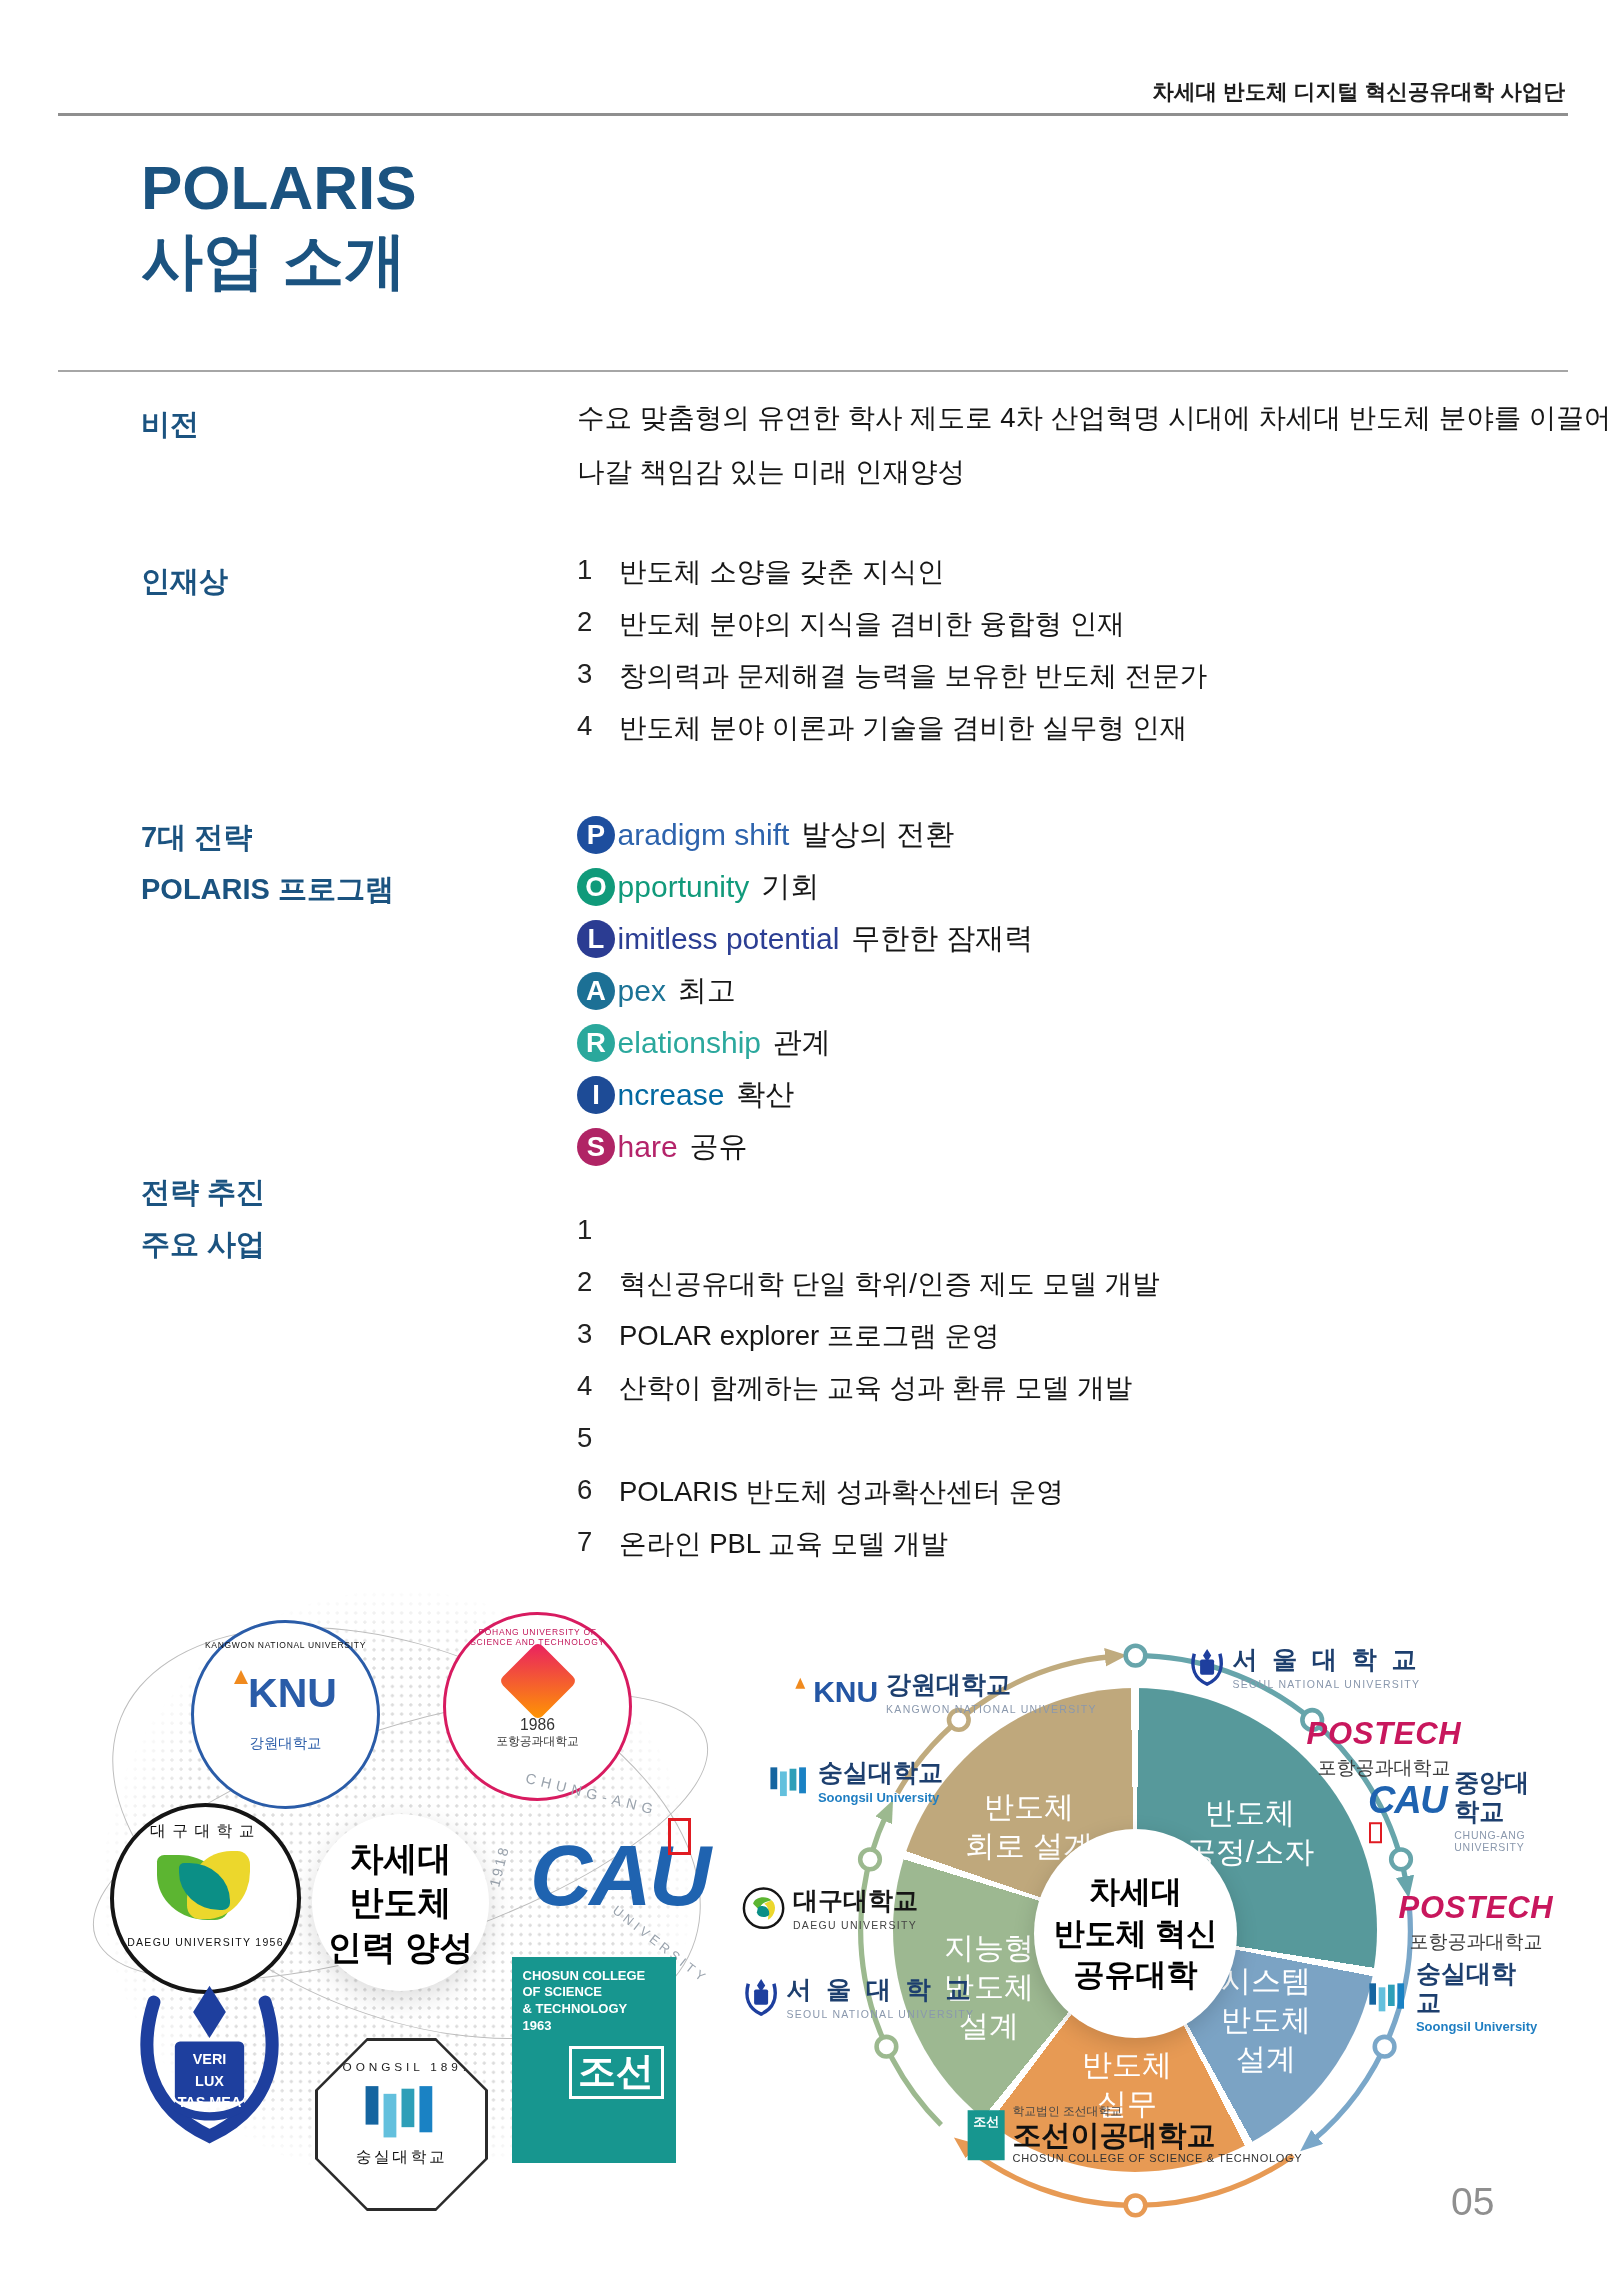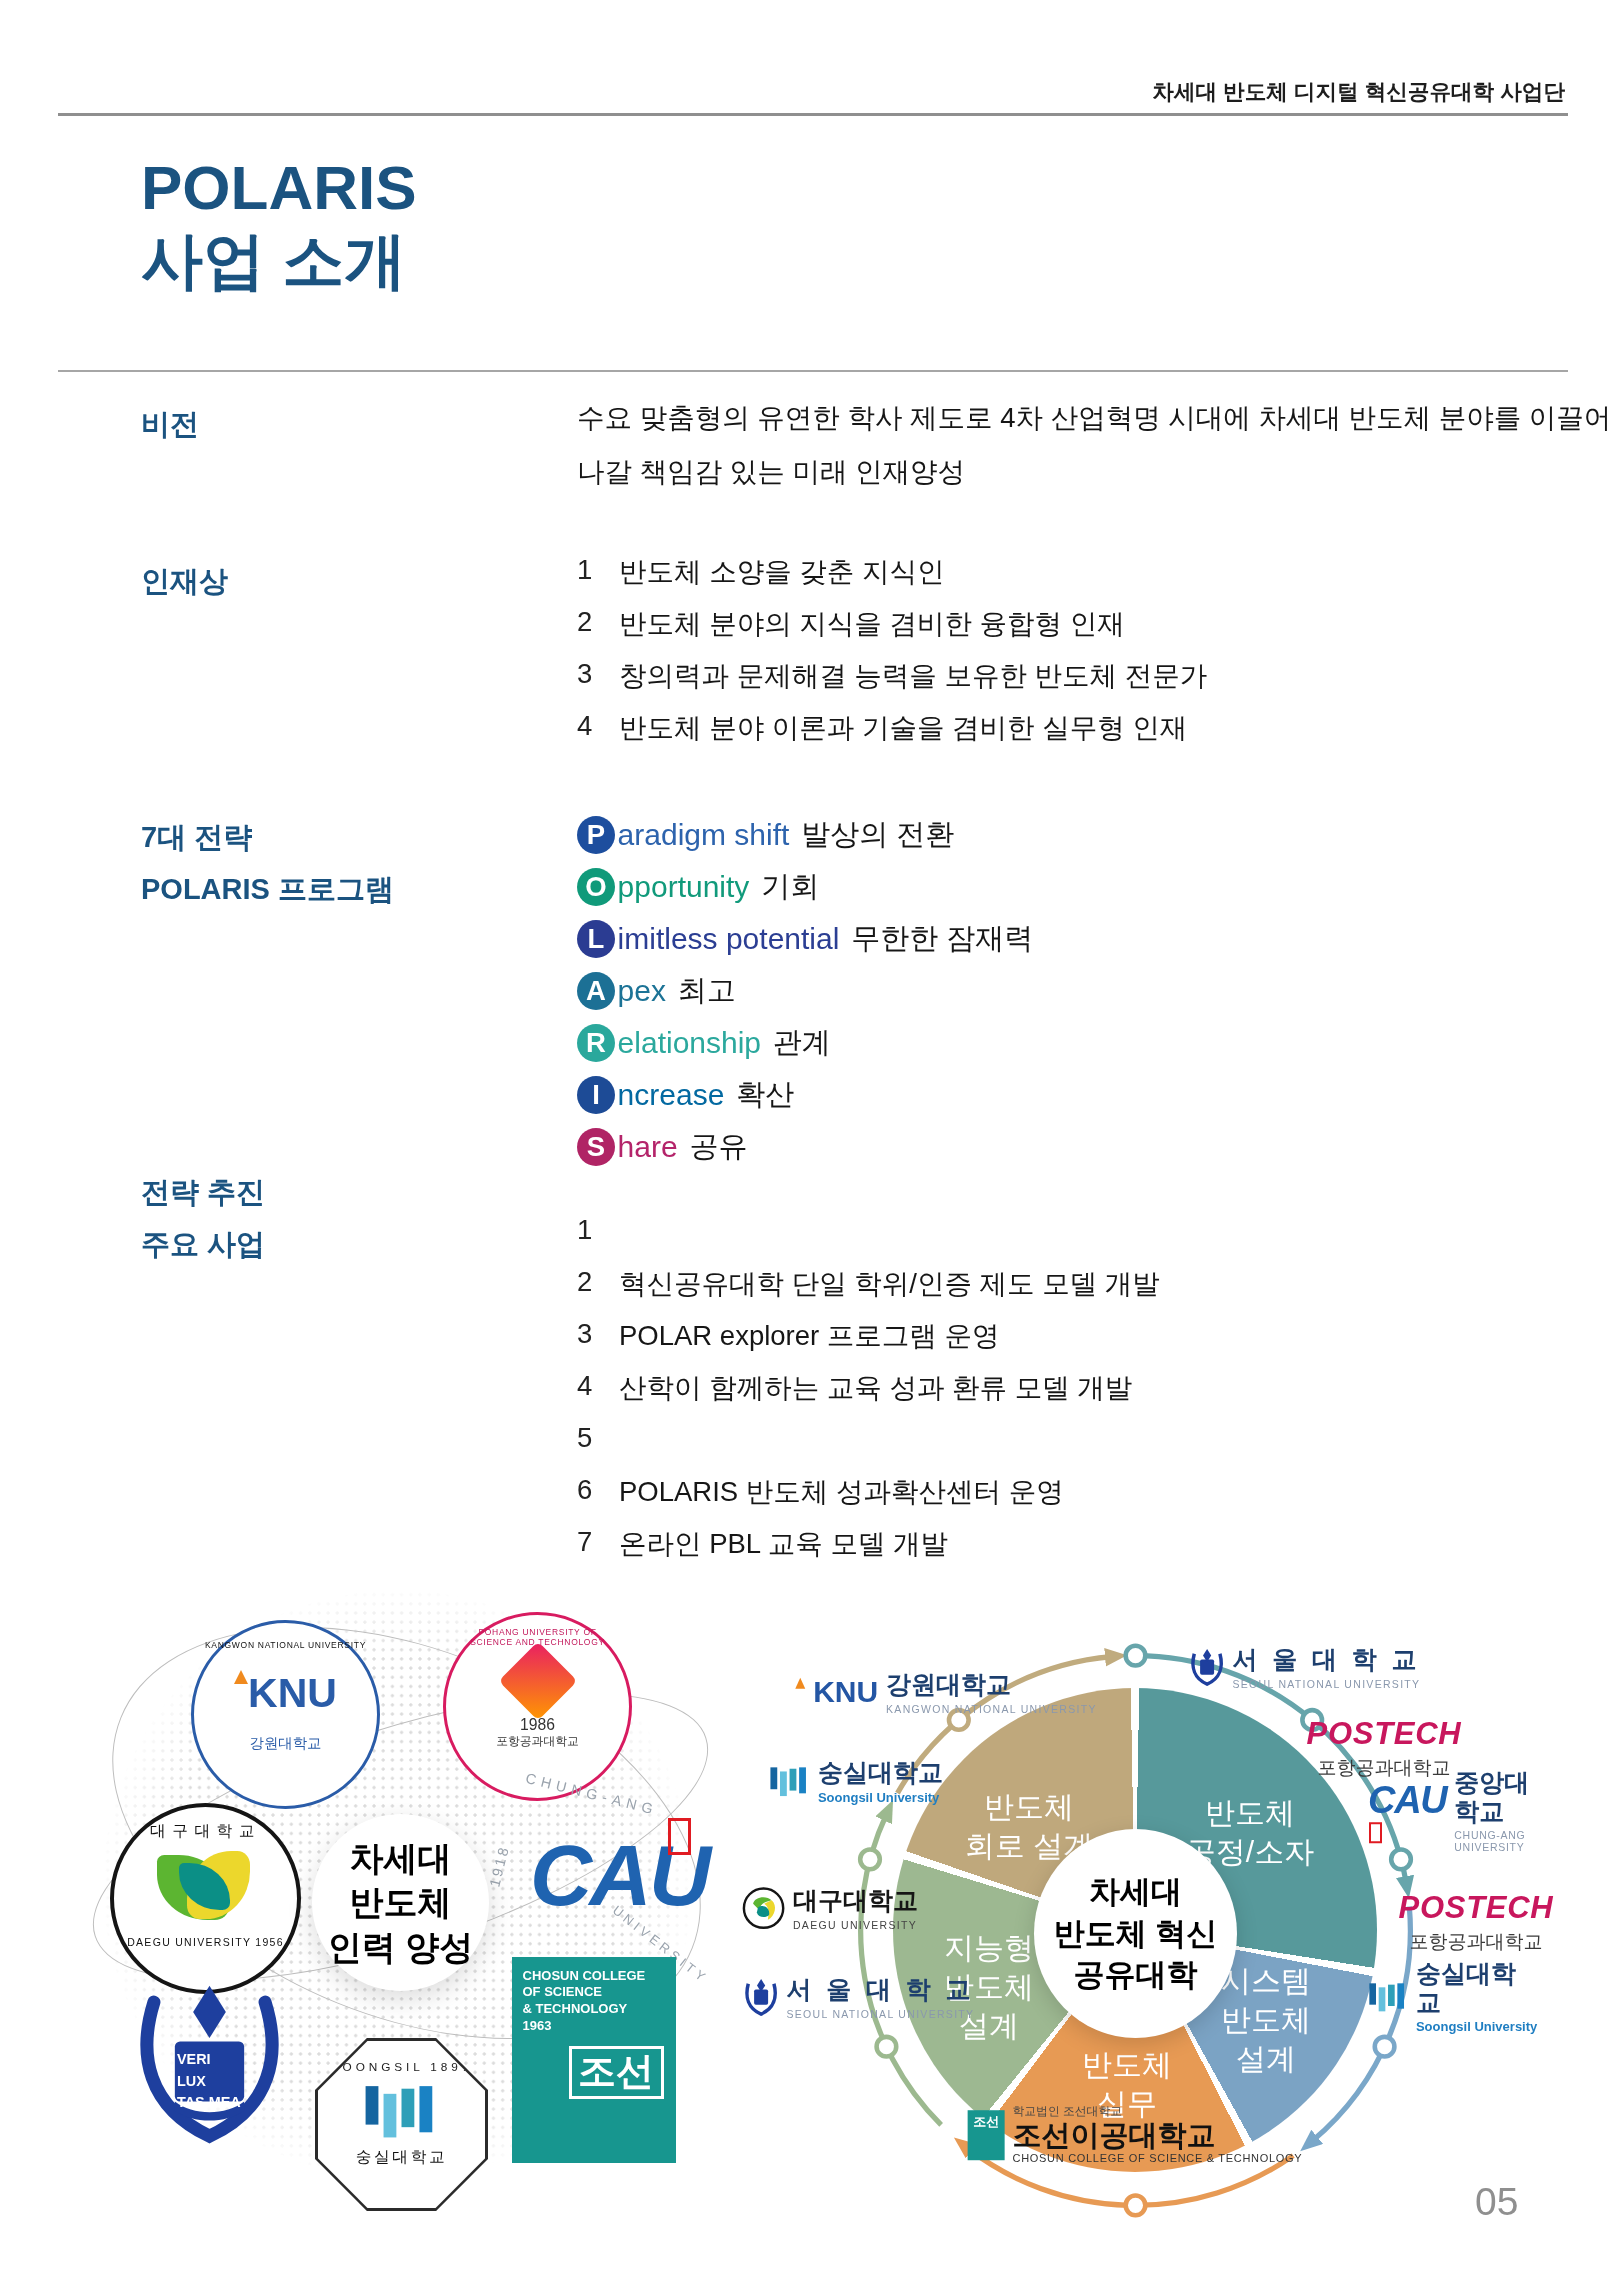--- a/index.html
+++ b/index.html
@@ -71,21 +71,21 @@
   .center-circle .t{font-size:31px;font-weight:bold;color:#000;line-height:1.35;}
 
   .uni{transform:translate(-50%,-50%);display:flex;align-items:center;gap:7.9px;}
   .uni .col{display:flex;flex-direction:column;line-height:1.15;}
   .uni .kname{font-size:25px;font-weight:bold;color:#1d3f6e;}
   .uni .en{font-size:10.5px;letter-spacing:1.3px;color:#8a98ad;margin-top:3.9px;}
   .postech-word{font-size:31px;font-weight:bold;font-style:italic;color:#c8175d;letter-spacing:0.7px;}
   .postech-sub{font-size:19px;color:#3a3a3a;margin-top:5.2px;text-align:center;}
   .cau-script{font-size:38px;font-weight:bold;font-style:italic;color:#1f63b0;letter-spacing:-1.3px;}
   .redbox{display:inline-block;width:9.2px;height:17px;border:2px solid #e01b22;margin-left:1.3px;vertical-align:top;}
-  .footer-num{font-size:39px;color:#8f8f8f;margin-left:24px;}
+  .footer-num{font-size:39px;color:#8f8f8f;}
 </style>
 </head>
 <body>
 
 <div class="page">
 
   <div class="abs hdr-text">차세대 반도체 디지털 혁신공유대학 사업단</div>
   <div class="abs rule1"></div>
 
   <div class="abs page-title pre">POLARIS
@@ -231,21 +231,21 @@
 인력 양성</div>
   </div>
 
   <div class="abs" style="left:134px;top:1976px;width:151px;height:170px">
     <svg width="151" height="170" viewBox="0 0 230 260">
       <path d="M30,40 C5,120 20,200 115,245 C210,200 225,120 200,40" fill="none" stroke="#1e3f9e" stroke-width="20" stroke-linecap="round"></path>
       <path d="M115,15 L140,55 L115,95 L90,55 Z" fill="#1e3f9e"></path>
       <rect x="62" y="100" width="106" height="92" rx="8" fill="#1e3f9e"></rect>
       <path d="M62,192 C90,214 140,214 168,192 L168,206 C140,226 90,226 62,206 Z" fill="#1e3f9e"></path>
     </svg>
-    <div class="pre" style="position:absolute;left:43px;top:73px;width:65px;color:#fff;font-size:14.4px;font-weight:bold;text-align:left;line-height:1.5">VERI LUX
+    <div class="pre" style="position:absolute;left:43px;top:73px;width:65px;color:#fff;font-size:14.4px;font-weight:bold;text-align:center;line-height:1.5">VERI LUX
 TAS MEA</div>
   </div>
 
   <div class="abs" style="left:315px;top:2038px;width:173px;height:173px">
     <div class="octagon" style="position:absolute;inset:0;background:#2b2b2b"></div>
     <div class="octagon" style="position:absolute;inset:2.6px;background:#fff;text-align:center">
       <div style="margin-top:19.6px;font-size:11.8px;letter-spacing:3.9px;color:#222">SOONGSIL 1897</div>
       <svg width="79" height="59" viewBox="0 0 60 46" style="margin-top:6.5px">
         <rect x="2" y="4" width="10" height="30" fill="#1565a0"></rect>
         <rect x="16" y="10" width="10" height="34" fill="#63c0dd"></rect>

